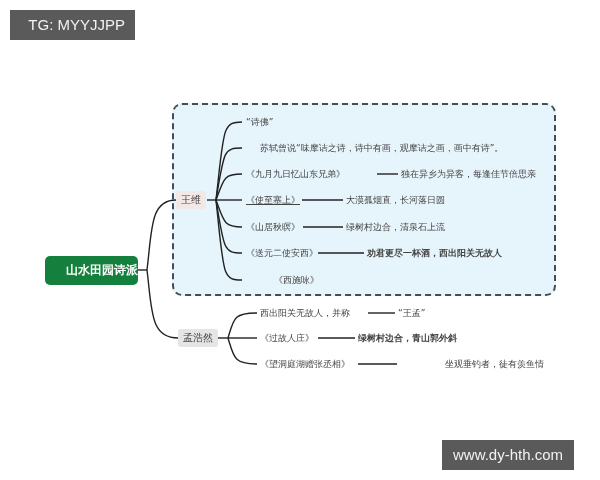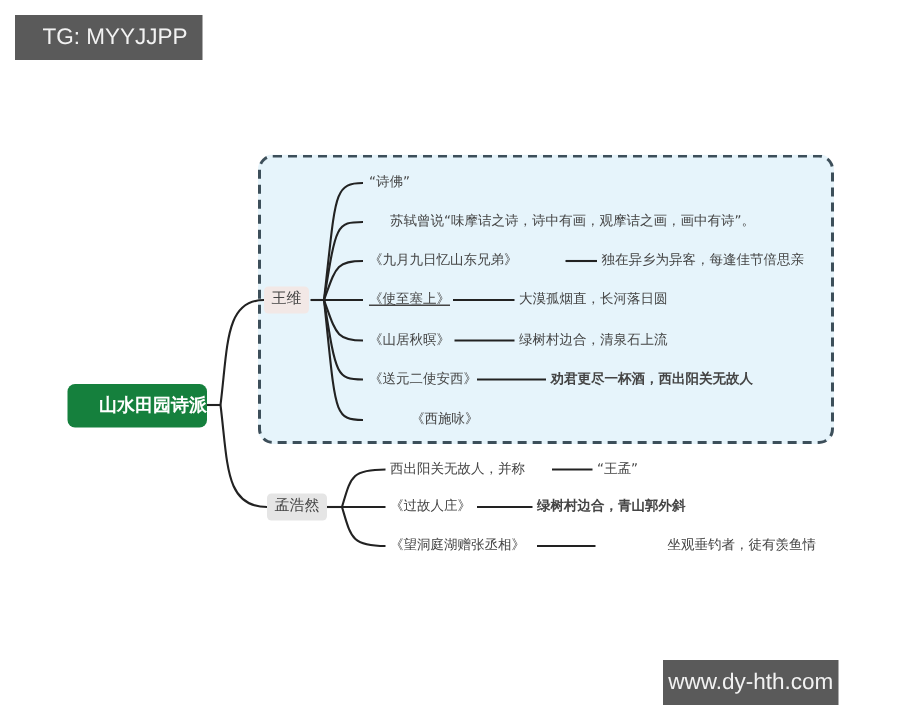--- a/index.html
+++ b/index.html
@@ -12,21 +12,21 @@
     .watermark {
       position: absolute;
       background: #5a5a5a;
       color: #f2f2f2;
       font-family: "Liberation Sans", sans-serif;
       font-size: 15px;
       line-height: 30px;
       padding: 0 10px;
     }
     .wm-top { left: 10px; top: 10px; height: 30px; width: 105px; text-align: right; }
-    .wm-bottom { left: 442px; top: 440px; height: 30px; width: 117px; text-align: center; padding: 0; }
+    .wm-bottom { left: 442px; top: 440px; height: 30px; width: 132px; text-align: center; padding: 0; }
     svg.lines { position: absolute; left: 0; top: 0; }
     .group-box {
       position: absolute; left: 172px; top: 103px; width: 384px; height: 193px;
       background: #e6f4fb;
       border: 2px dashed #3d4f5a;
       border-radius: 10px;
       box-sizing: border-box;
     }
     .root-node {
       position: absolute; left: 45px; top: 256px; width: 93px; height: 29px;

